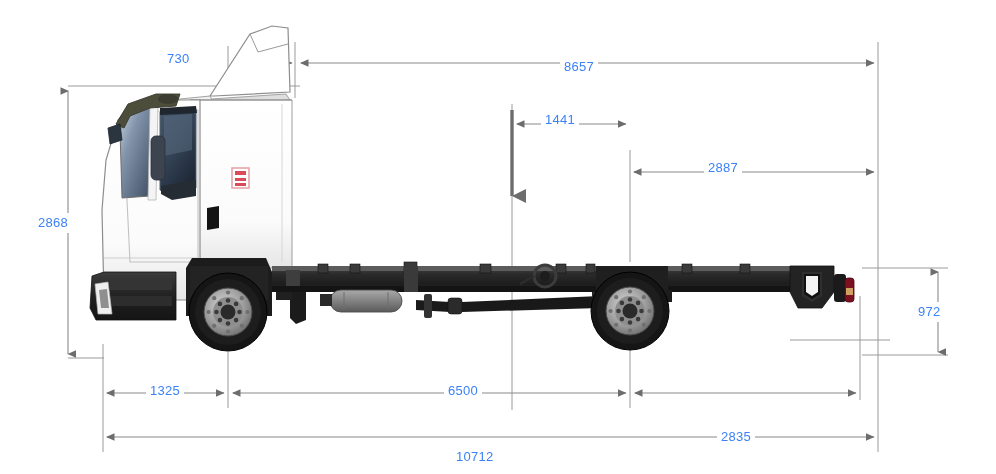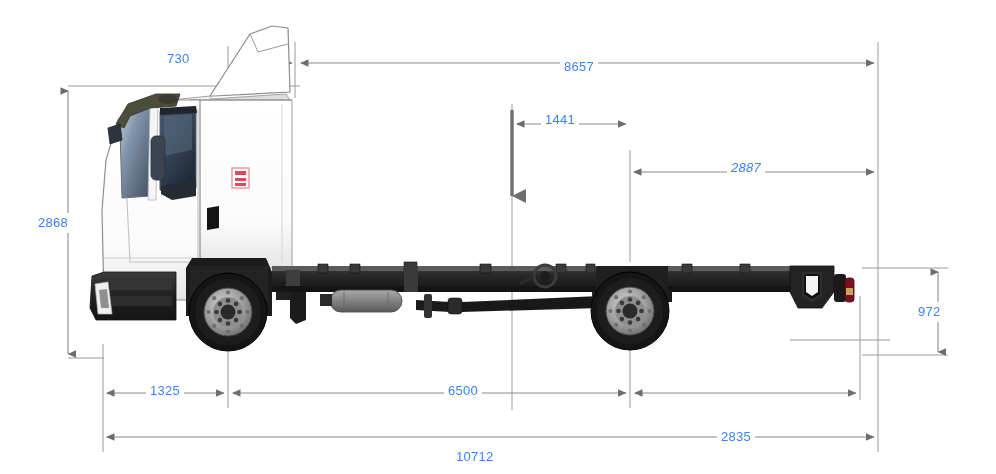--- a/index.html
+++ b/index.html
@@ -312,21 +312,21 @@
 
   </g>
 </svg>
 
   <div class="dimlabel" style="left:163px; top:49px;">730</div>
 
   <div class="dimlabel" style="left:560px; top:57px;">8657</div>
 
   <div class="dimlabel" style="left:541px; top:110px;">1441</div>
 
-  <div class="dimlabel" style="left:727px; top:158px;font-style:italic;">2887</div>
+  <div class="dimlabel" style="left:704px; top:158px;">2887</div>
 
   <div class="dimlabel" style="left:34px; top:213px;">2868</div>
 
   <div class="dimlabel" style="left:914px; top:302px;">972</div>
 
   <div class="dimlabel" style="left:146px; top:381px;">1325</div>
 
   <div class="dimlabel" style="left:400px; top:381px;margin-left:44px;">6500</div>
 
   <div class="dimlabel" style="left:717px; top:381px;margin-top:46px;">2835</div>

